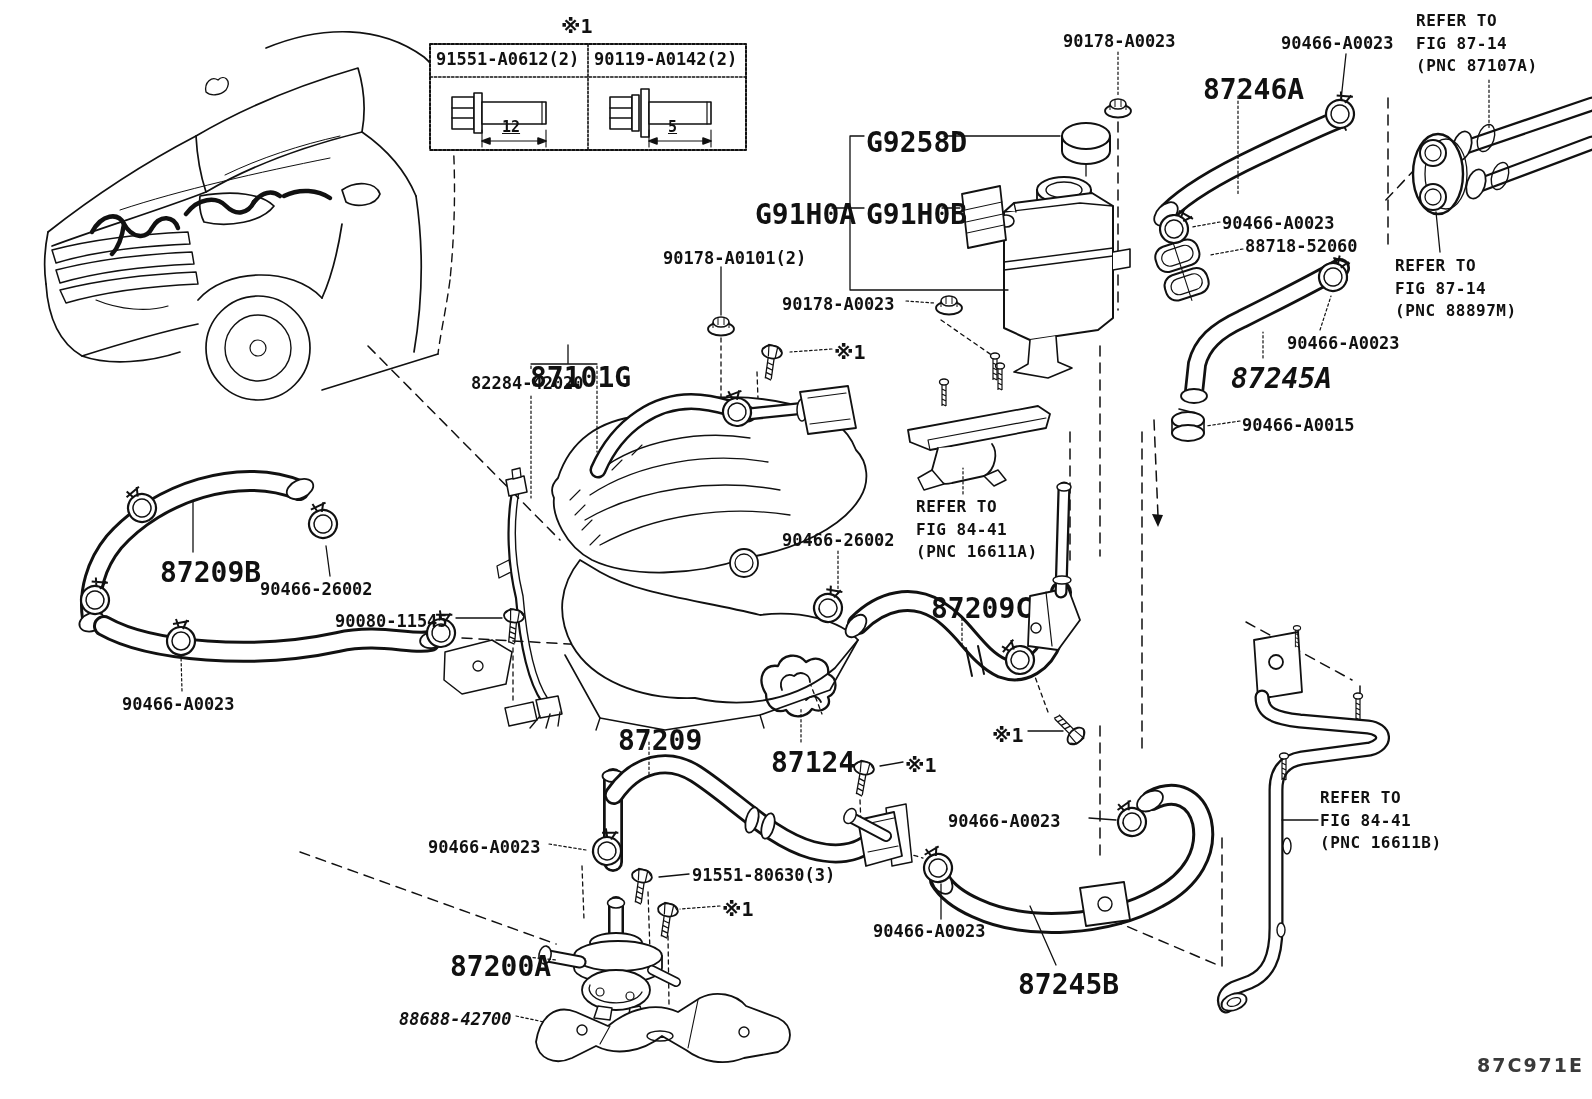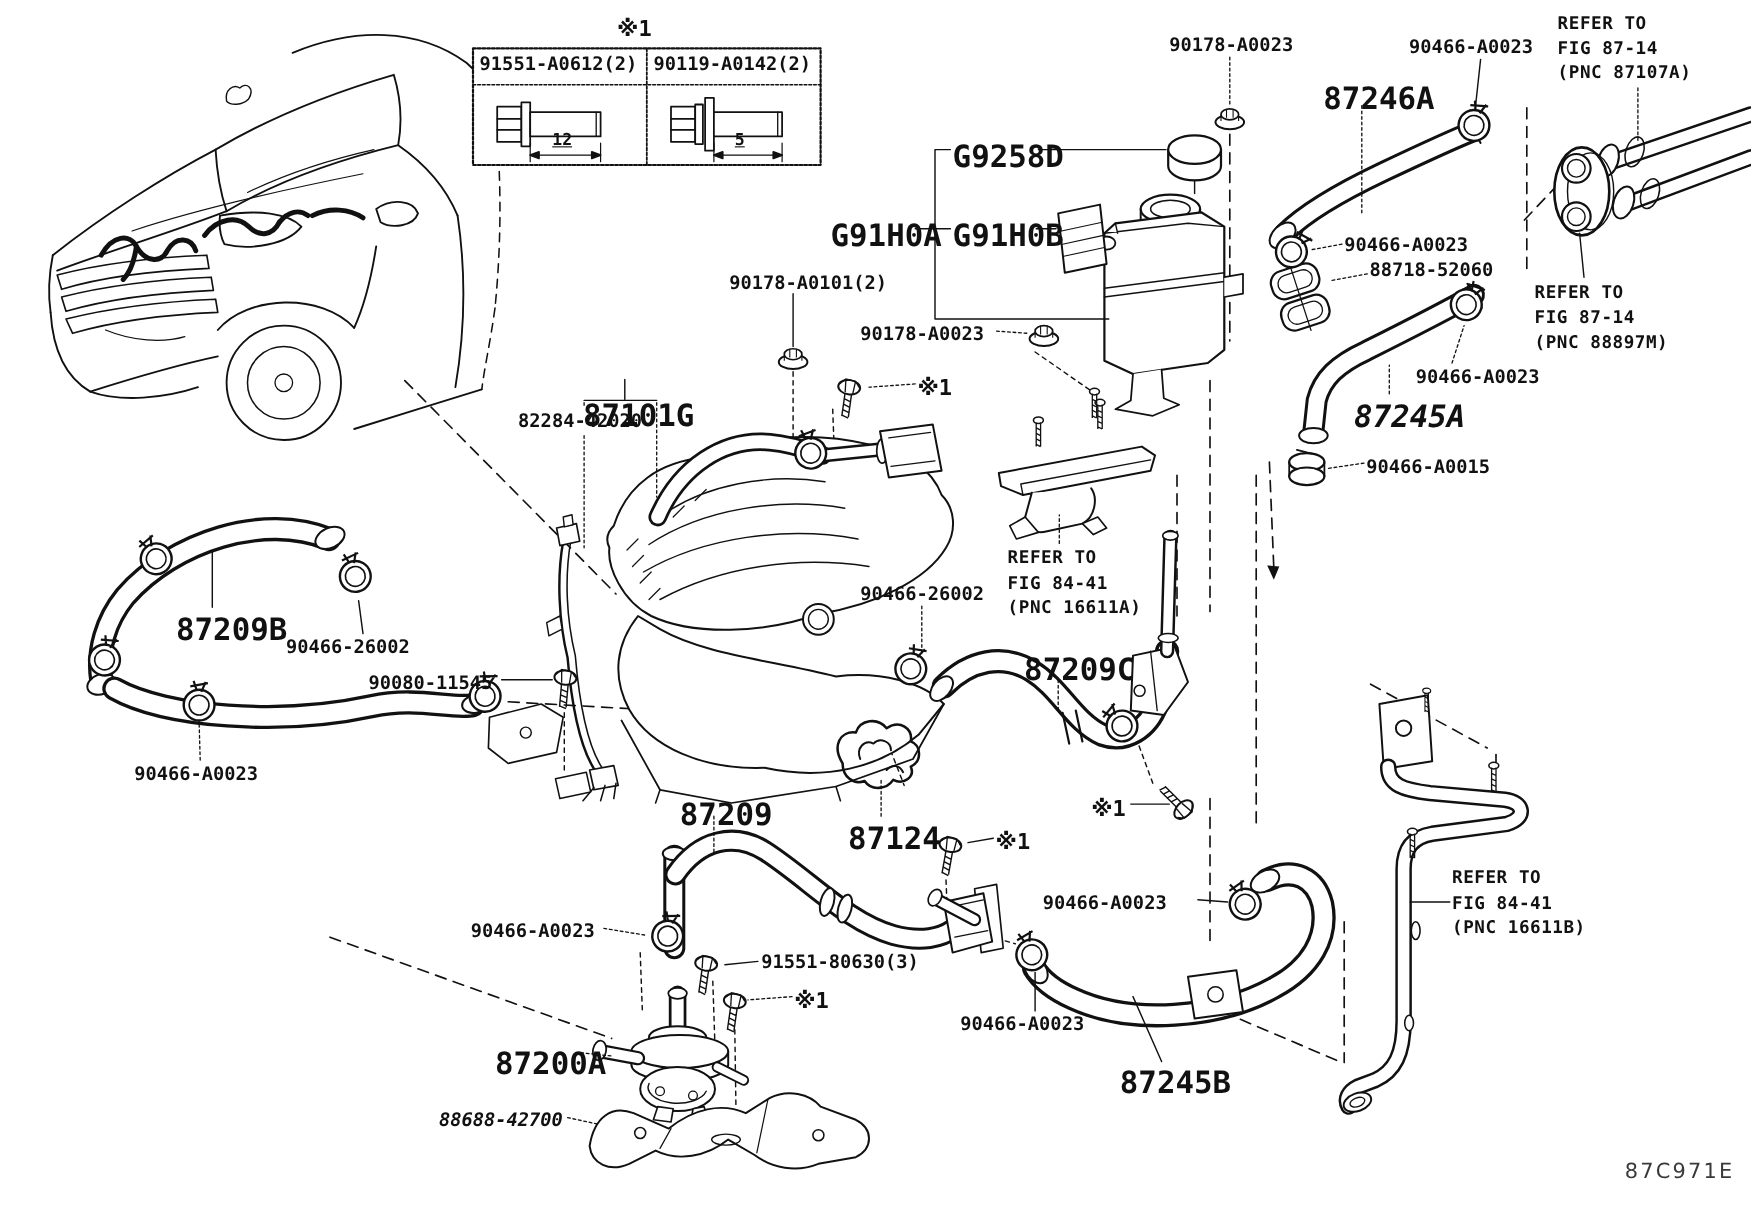--- a/index.html
+++ b/index.html
@@ -5,21 +5,21 @@
   html,body{margin:0;padding:0;background:#ffffff;}
   .stage{position:relative;width:1592px;height:1099px;background:#ffffff;overflow:hidden;
          font-family:"DejaVu Sans Mono","DejaVu Sans",monospace;}
   .stage svg{position:absolute;left:0;top:0;}
   .lbl{position:absolute;color:#111;font-weight:bold;white-space:pre;line-height:1.28;}
   .lbl.big{font-size:28px;letter-spacing:0;}
   .lbl.std{font-size:17px;letter-spacing:0;}
   .lbl.note{font-size:20px;}
   .lbl.refer{font-size:16px;line-height:22.5px;letter-spacing:0.5px;}
   .lbl.dim{font-size:15px;text-decoration:underline;}
-  .lbl.code{font-family:"DejaVu Sans",sans-serif;font-weight:normal;color:#3a3a3a;
+  .lbl.code{font-family:"DejaVu Sans",sans-serif;font-weight:bold;color:#3a3a3a;
             font-size:19px;letter-spacing:2px;}
   .art{stroke:#111;fill:none;stroke-linecap:round;stroke-linejoin:round;}
 </style>
 </head>
 <body>
 
 <div class="stage">
 
 <svg width="1592" height="1099" viewBox="0 0 1592 1099">
   <defs>

